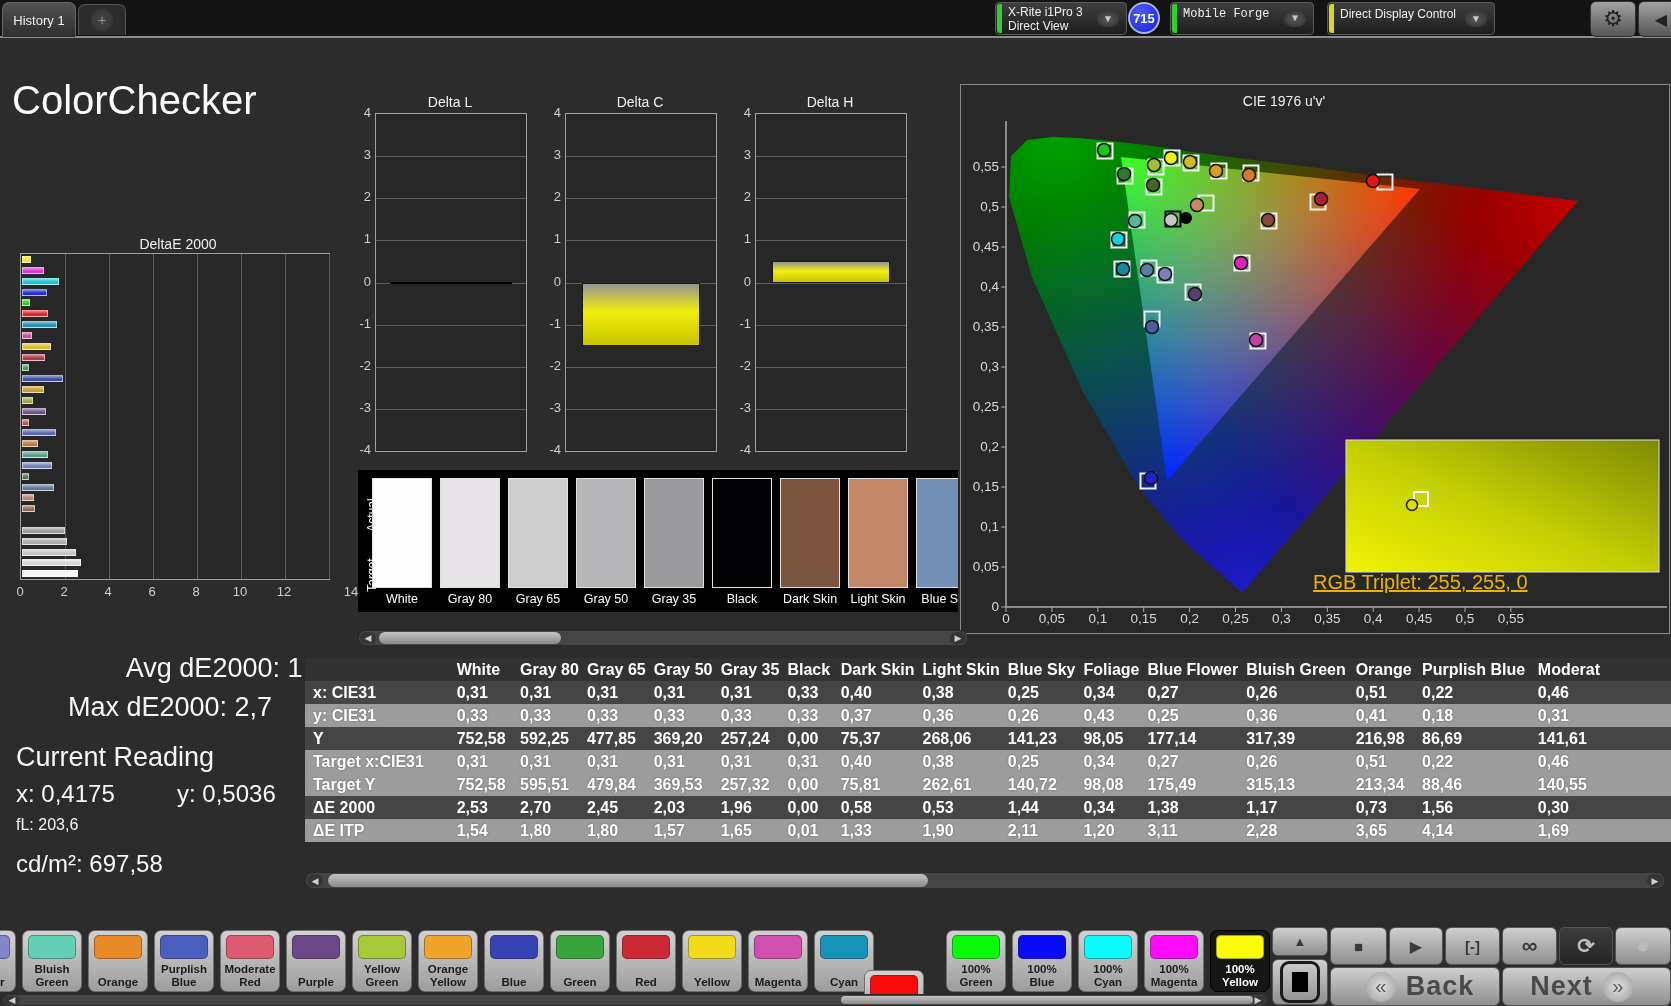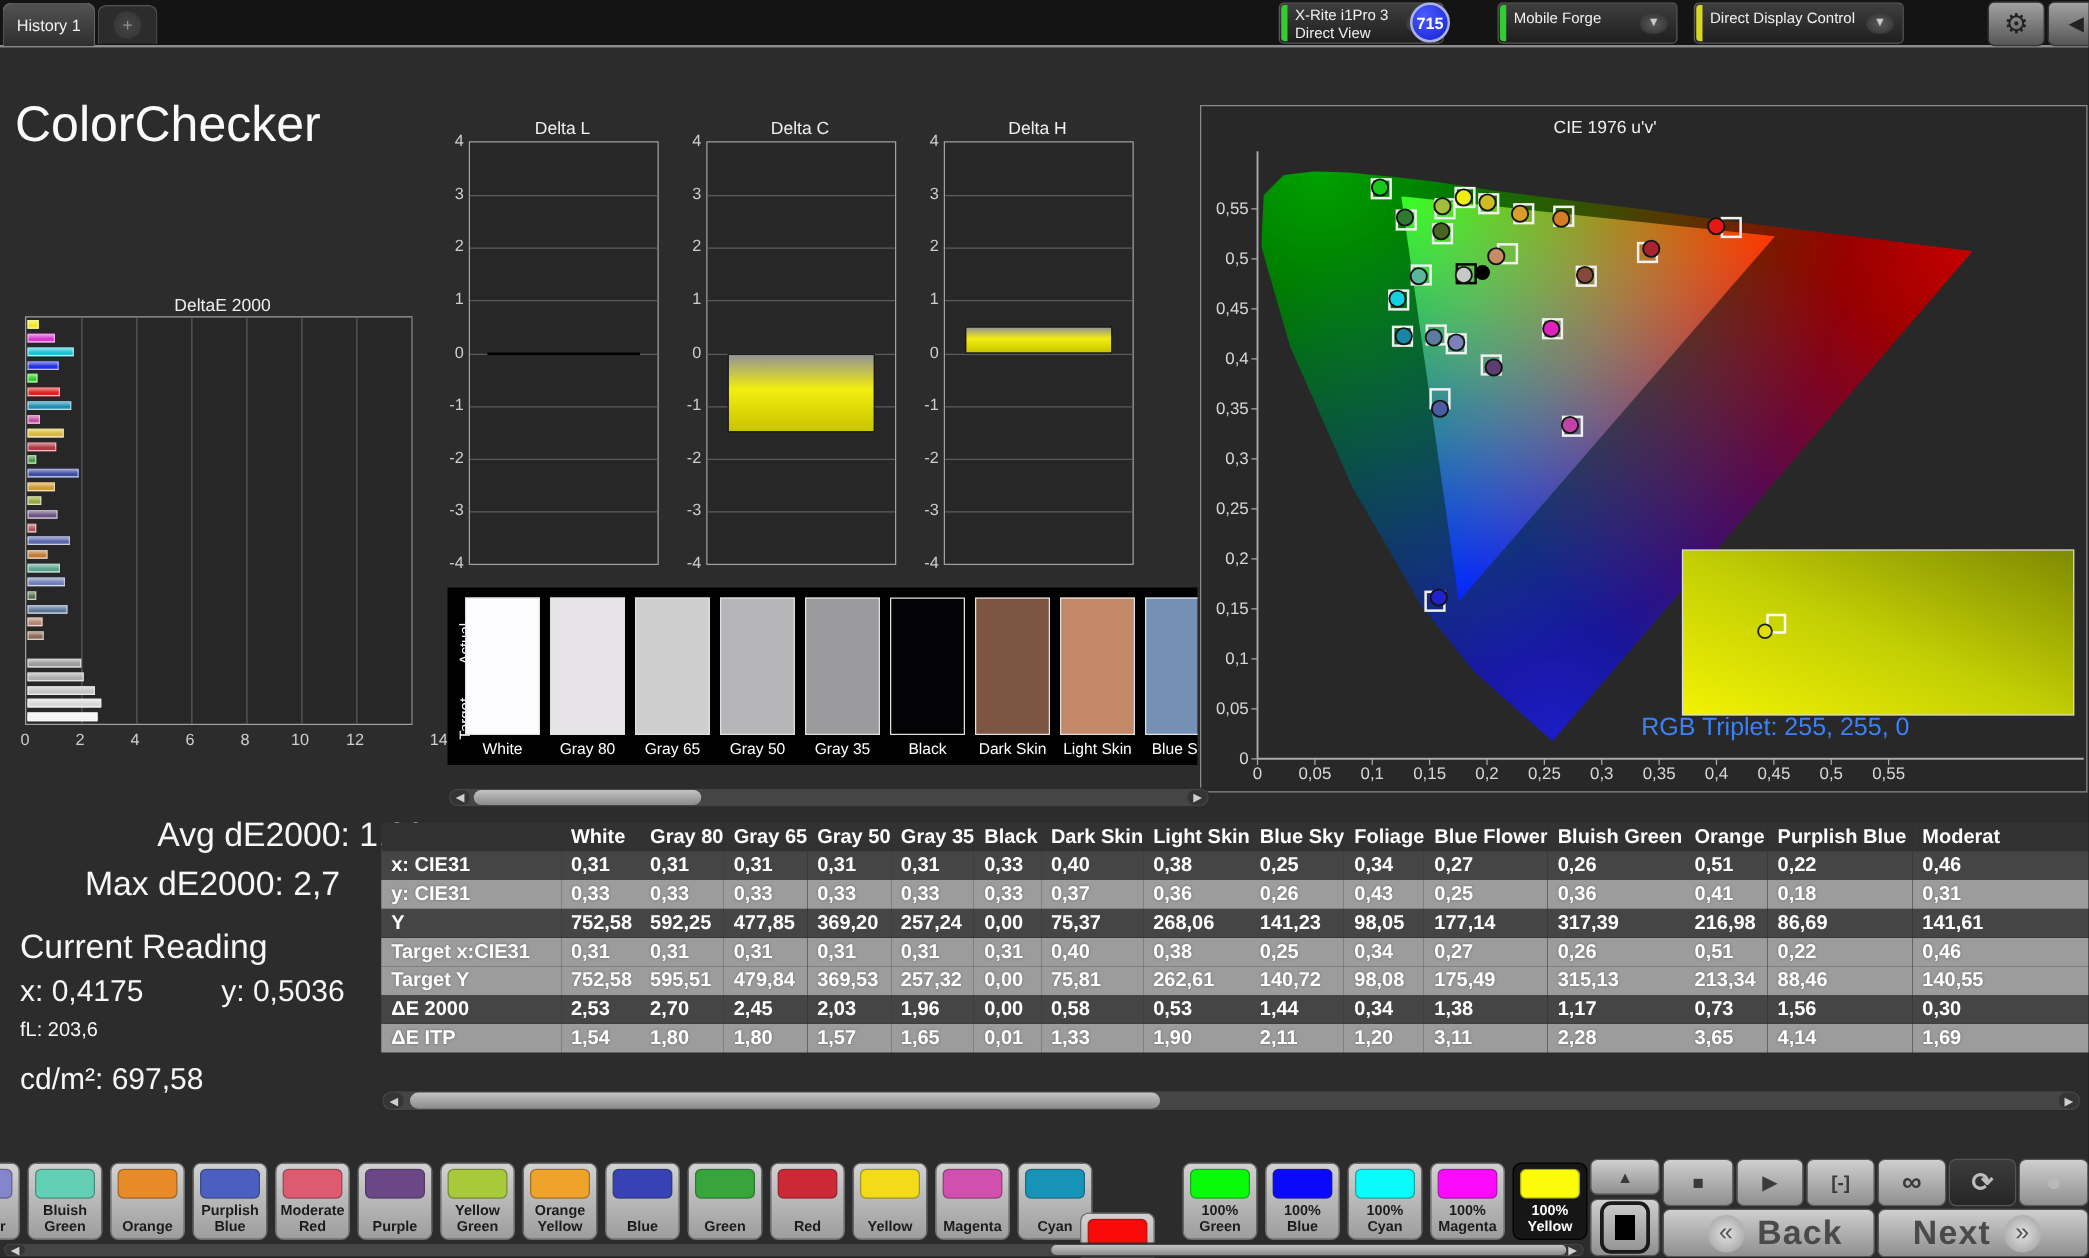--- a/index.html
+++ b/index.html
@@ -8,21 +8,21 @@
   
   .topbar{position:absolute;left:0;top:0;width:1671px;height:36px;background:#141414;border-bottom:2px solid #8d8d8d;}
   .tab{position:absolute;left:2px;top:2px;width:72px;height:34px;background:linear-gradient(#525252,#2e2e2e);
        border:1px solid #666;border-bottom:none;border-radius:7px 7px 0 0;font-size:13px;color:#f0f0f0;
        display:flex;align-items:center;justify-content:center;}
   .addtab{position:absolute;left:78px;top:4px;width:46px;height:30px;background:#2c2c2c;border:1px solid #555;
        border-bottom:none;border-radius:7px 7px 0 0;display:flex;align-items:center;justify-content:center;}
   .addtab .circ{width:22px;height:22px;border-radius:50%;background:radial-gradient(#454545,#333);color:#909090;
        font-size:14px;line-height:22px;text-align:center;}
   .tb-widget{position:absolute;top:2px;height:31px;background:linear-gradient(#3e3e3e,#1f1f1f);border:1px solid #595959;
-       border-radius:4px;font-size:12px;color:#f0f0f0;margin-left:28px;}
+       border-radius:4px;font-size:12px;color:#f0f0f0;}
   .tb-accent{position:absolute;left:1px;top:1px;bottom:1px;width:5px;border-radius:3px 0 0 3px;}
   .tb-text{position:absolute;left:12px;top:2px;line-height:14px;white-space:nowrap;}
   .tb-arrow{position:absolute;right:7px;top:8px;width:22px;height:16px;color:#c9c9c9;font-size:10px;text-align:center;
        background:radial-gradient(#5a5a5a,#2e2e2e);border-radius:50%/60%;line-height:16px;}
   .badge{position:absolute;top:2px;width:32px;height:32px;border-radius:50%;background:radial-gradient(circle at 35% 30%,#4a5bff,#1420cf);
        border:2px solid #aab2e8;color:#fff;font-size:13px;font-weight:bold;display:flex;align-items:center;justify-content:center;box-sizing:border-box;}
   .tb-btn{position:absolute;top:1px;height:34px;background:linear-gradient(#a2a2a2,#565656);border:1px solid #333;
        border-radius:6px;color:#222;display:flex;align-items:center;justify-content:center;}
   
   .chart-title{position:absolute;font-size:14px;color:#f0f0f0;text-align:center;}
@@ -47,21 +47,21 @@
   table.meas{position:absolute;left:305px;top:658px;border-collapse:collapse;table-layout:fixed;font-size:16px;color:#fff;}
   table.meas th,table.meas td{padding:0 0 0 8px;height:23px;font-weight:600;text-align:left;white-space:nowrap;overflow:hidden;}
   table.meas thead th{background:#323232;font-weight:bold;}
   table.meas tr.dark td{background:#454545;}
   table.meas tr.light td{background:#9c9c9c;text-shadow:0 0 2px rgba(60,60,60,.6);}
   table.meas td.rowlab{font-weight:bold;}
   
   .cie-panel{position:absolute;left:960px;top:84px;width:710px;height:550px;background:#282828;border:1px solid #8a8a8a;box-sizing:border-box;}
   .cie-title{position:absolute;left:0;top:8px;width:600px;text-align:center;font-size:14px;color:#f0f0f0;}
   .cie-lab{position:absolute;font-size:13.5px;color:#d8d8d8;}
-  .rgb-trip{position:absolute;left:352px;top:486px;width:330px;font-size:20px;color:#3b82f6;}
+  .rgb-trip{position:absolute;left:352px;top:486px;width:330px;font-size:20px;color:#eab308;text-decoration:underline;}
   
   .pbtn{position:absolute;top:930px;width:60px;height:62px;background:linear-gradient(#d2d2d2,#9d9d9d);
         border:1px solid #6f6f6f;border-radius:7px;box-sizing:border-box;}
   .pbtn .psw{position:absolute;left:5px;top:4px;width:48px;height:24px;border-radius:5px;border:1px solid rgba(40,40,40,.4);box-sizing:border-box;}
   .pbtn .plab{position:absolute;left:0;bottom:2px;width:100%;font-size:11.5px;font-weight:bold;color:#1c1c1c;
         text-align:center;line-height:13px;}
   .pbtn.sel{background:#161616;border-color:#000;}
   .pbtn.sel .plab{color:#fff;}
   .cbtn{position:absolute;background:linear-gradient(#cfcfcf,#8f8f8f);border:1px solid #555;border-radius:6px;
         box-sizing:border-box;display:flex;align-items:center;justify-content:center;color:#3a3a3a;}
@@ -88,21 +88,21 @@
       <div class="tb-text">
         <div>X-Rite i1Pro 3</div>
         <div>Direct View</div>
       </div>
       <div class="tb-arrow">▼</div>
     </div>
     <div class="badge" style="left:1128px;">
         <span>715</span>
       </div>
 
-    <div class="tb-widget" style="left:1170px;width:142px;">
+    <div class="tb-widget" style="left:1170px;width:142px;font-family:Liberation Mono, monospace;">
       <div class="tb-accent" style="background:#33cc33;"></div>
       <div class="tb-text" style="top:4px;">Mobile Forge</div>
       <div class="tb-arrow">▼</div>
     </div>
 
     <div class="tb-widget" style="left:1327px;width:166px;">
       <div class="tb-accent" style="background:#d6d623;"></div>
       <div class="tb-text" style="top:4px;">Direct Display Control</div>
       <div class="tb-arrow">▼</div>
     </div>

